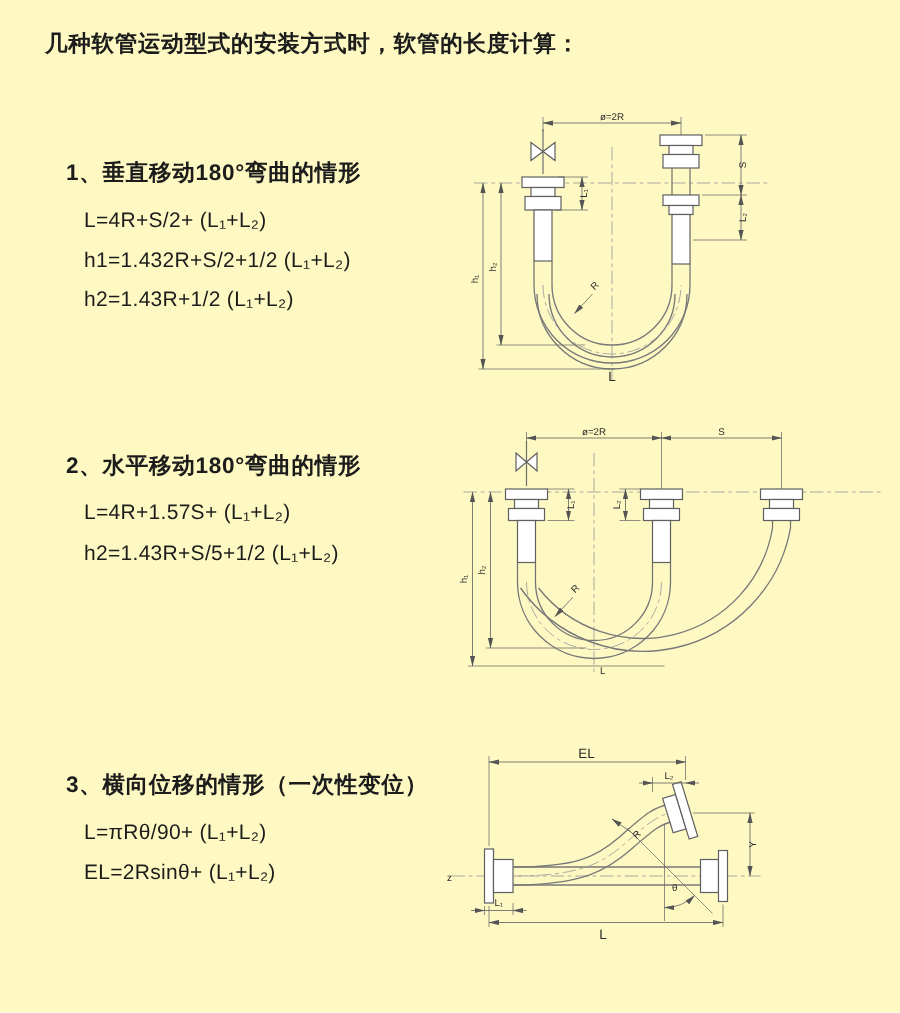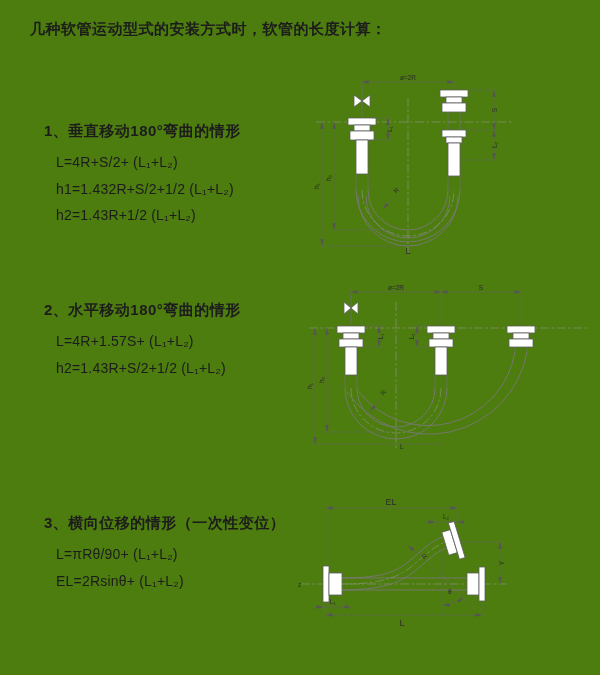--- a/index.html
+++ b/index.html
@@ -1,21 +1,21 @@
 <!DOCTYPE html>
 <html><head>
 <meta charset="utf-8">
 <style>
   html,body{margin:0;padding:0;background:#fff;}
-  .page{position:relative;width:600px;height:675px;background:#4d7c0f;overflow:hidden;
+  .page{position:relative;width:600px;height:675px;background:#fef9c3;overflow:hidden;
         font-family:"Liberation Sans",sans-serif;color:#1c1c1c;}
   .title{position:absolute;left:30px;top:20px;font-size:15px;font-weight:700;
          letter-spacing:0.5px;margin:0;}
   .text-block{position:absolute;left:44px;}
-  .s1{top:122px}.s2{top:301px}.s3{top:514px}
+  .s1{top:106px}.s2{top:301px}.s3{top:514px}
   .heading{font-size:15px;font-weight:700;letter-spacing:0.5px;margin:0 0 8px 0;}
   .formula{font-size:14px;font-weight:400;margin:0 0 0 12px;line-height:26.5px;
            letter-spacing:0.2px;white-space:pre;}
   .diagram{position:absolute;}
   #d1{left:308px;top:72px;}
   #d2{left:303px;top:282px;}
   #d3{left:295px;top:494px;}
   svg .ln{stroke:#6e6e6e;stroke-width:0.8;fill:none}
   svg .hose{stroke:#787878;stroke-width:0.9;fill:none}
   svg .fit{stroke:#5f5f5f;stroke-width:0.8;fill:#ffffff}
@@ -36,21 +36,21 @@
   <section class="text-block s1">
     <div class="heading">1、垂直移动180°弯曲的情形</div>
     <div class="formula">L=4R+S/2+ (L₁+L₂)</div>
     <div class="formula">h1=1.432R+S/2+1/2 (L₁+L₂)</div>
     <div class="formula">h2=1.43R+1/2 (L₁+L₂)</div>
   </section>
 
   <section class="text-block s2">
     <div class="heading">2、水平移动180°弯曲的情形</div>
     <div class="formula">L=4R+1.57S+ (L₁+L₂)</div>
-    <div class="formula">h2=1.43R+S/2+1/2 (L₁+L₂)</div>
+    <div class="formula">h2=1.43R+S/5+1/2 (L₁+L₂)</div>
   </section>
 
   <section class="text-block s3">
     <div class="heading">3、横向位移的情形（一次性变位）</div>
     <div class="formula">L=πRθ/90+ (L₁+L₂)</div>
     <div class="formula">EL=2Rsinθ+ (L₁+L₂)</div>
   </section>
 
   <svg id="d1" class="diagram" width="225" height="185" viewBox="0 0 225 185">
     <defs>

